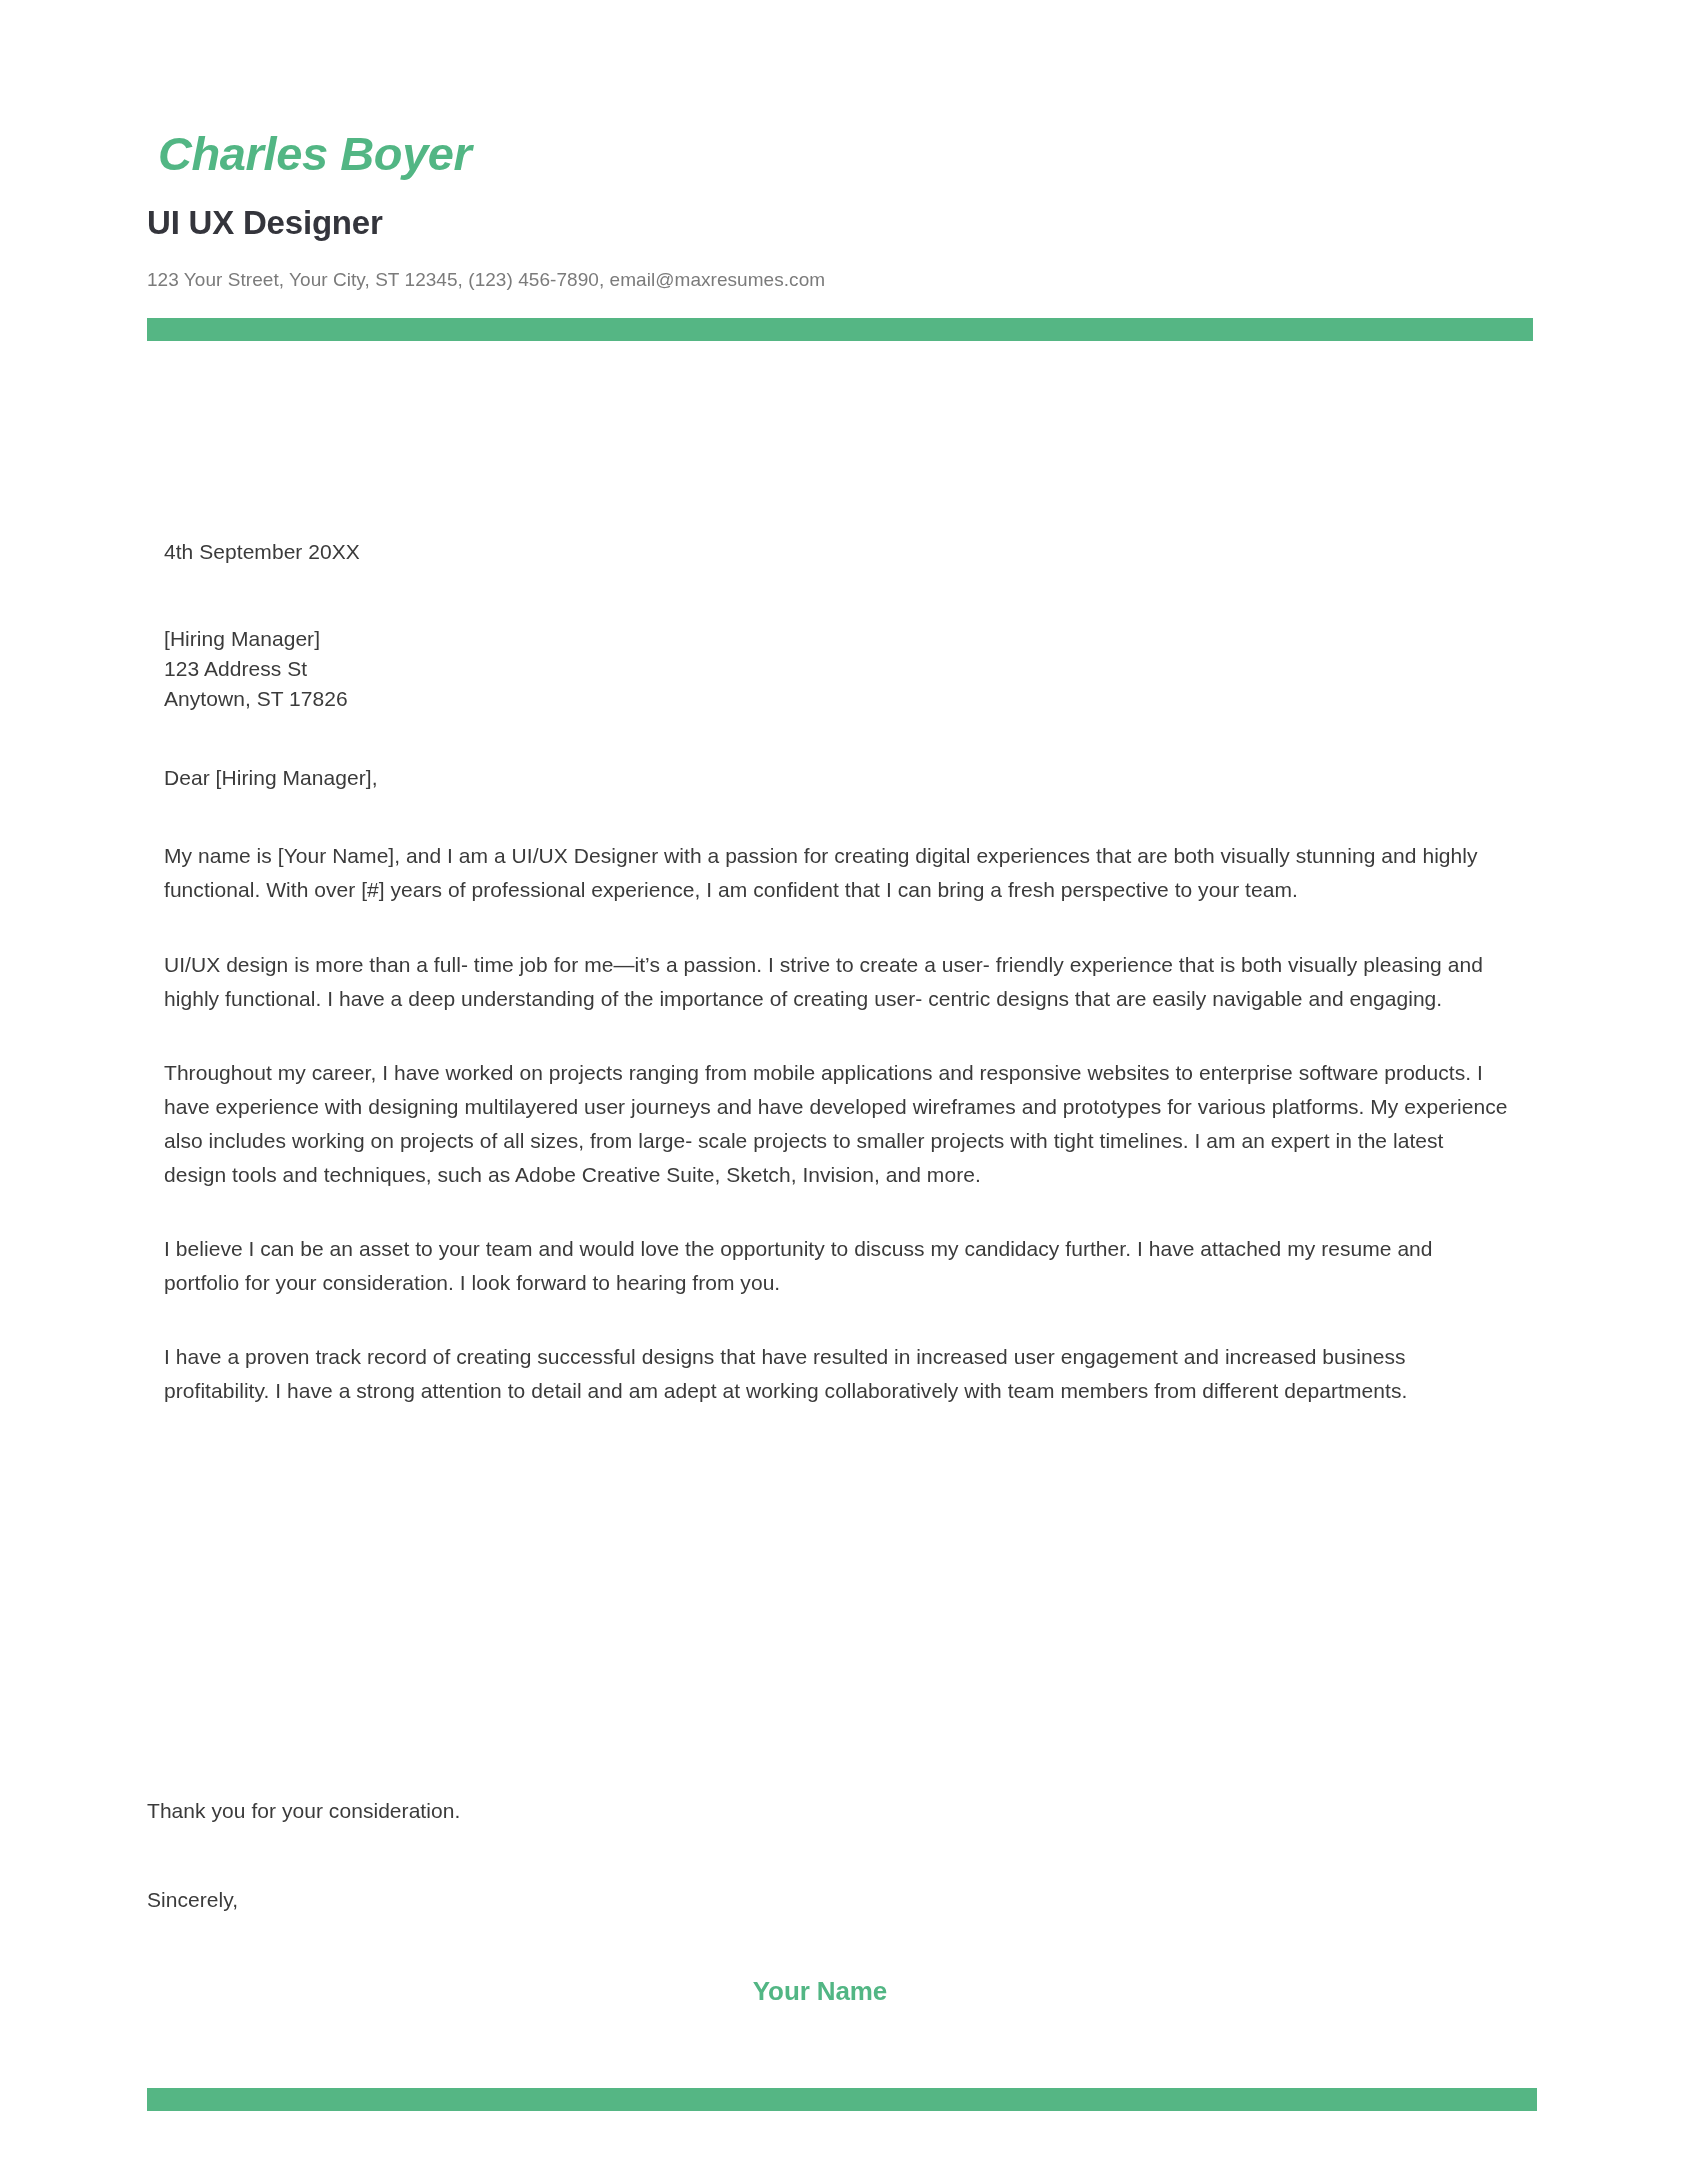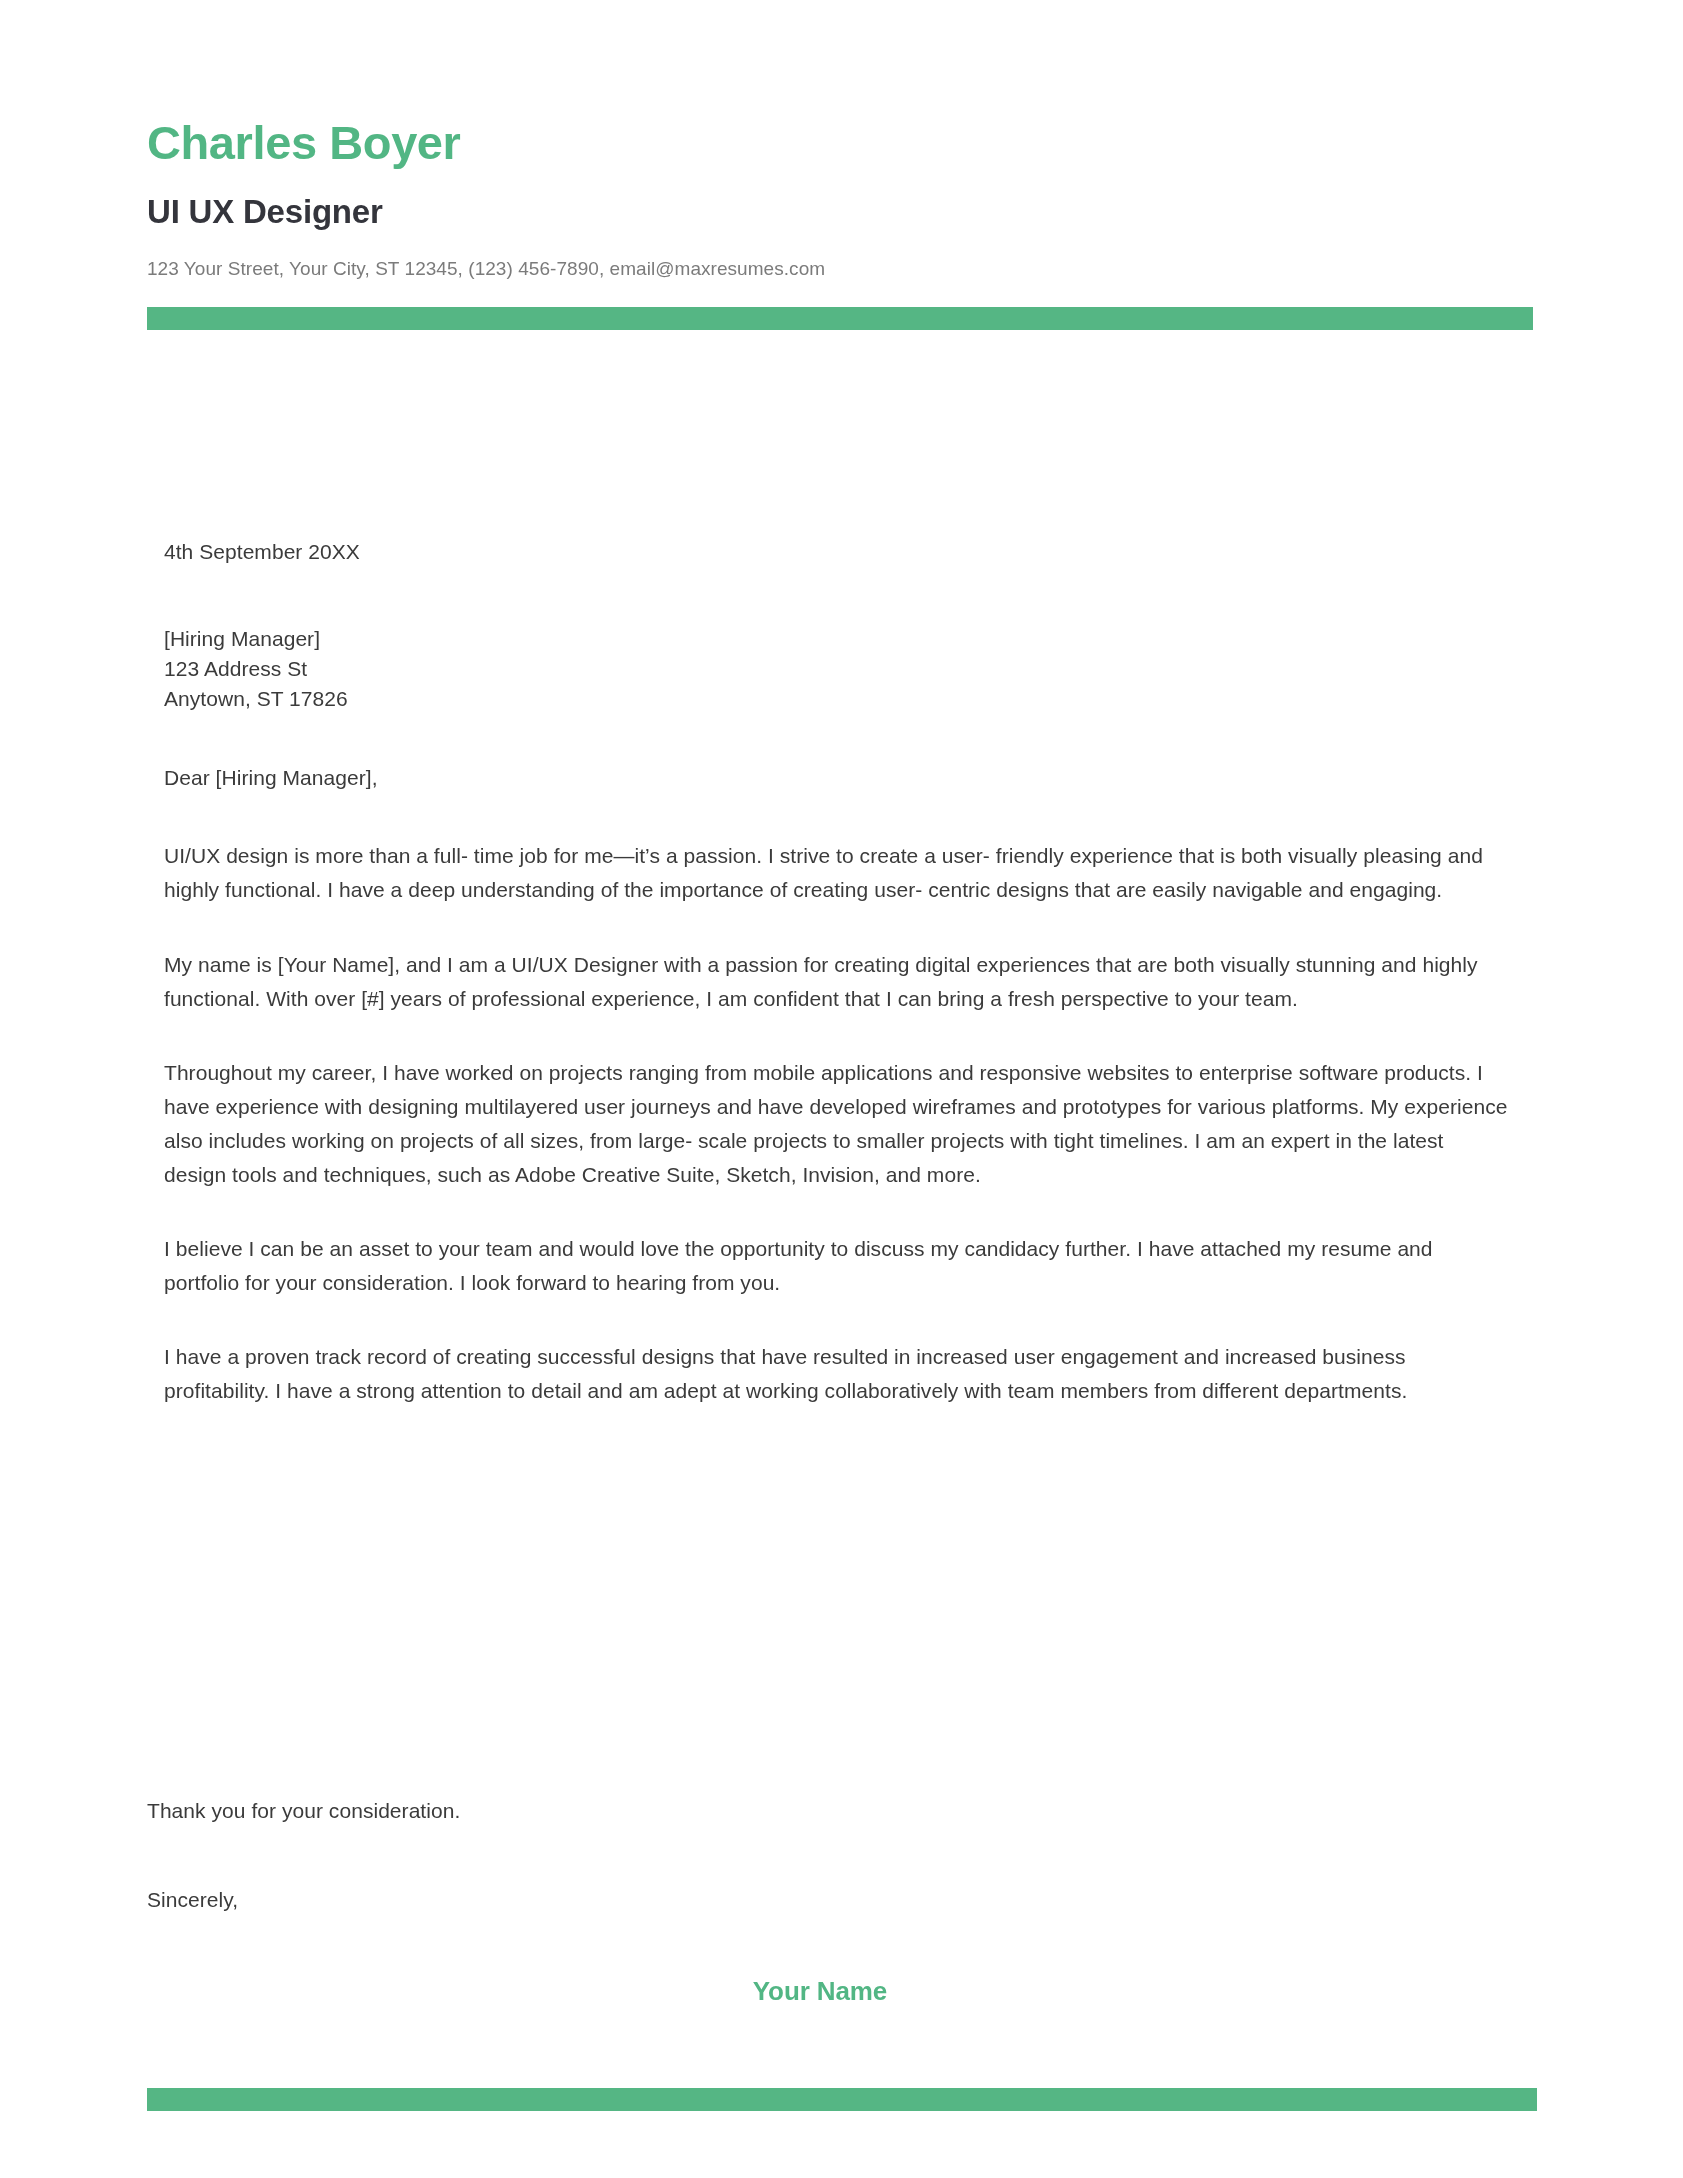--- a/index.html
+++ b/index.html
@@ -32,21 +32,22 @@
   
   .header {
     padding-top: 117px;
   }
   .name {
     font-size: 47px;
     font-weight: bold;
     color: #52b684;
     letter-spacing: -0.4px;
     line-height: 1.12;
-    margin: 0;
+    margin: 11px;
+    font-style: italic;
   }
   .jobtitle {
     font-size: 33px;
     font-weight: bold;
     color: #34353c;
     letter-spacing: -0.2px;
     line-height: 1.15;
     margin: 23px 0 0 0;
   }
   .contact-line {
@@ -144,22 +145,22 @@
       <p class="body-text date">4th September 20XX</p>
 
       <div class="body-text recipient">
         <div>[Hiring Manager]</div>
         <div>123 Address St</div>
         <div>Anytown, ST 17826</div>
       </div>
 
       <p class="body-text salutation">Dear [Hiring Manager],</p>
 
+      <p class="body-text para">My name is [Your Name], and I am a UI/UX Designer with a passion for creating digital experiences that are both visually stunning and highly functional. With over [#] years of professional experience, I am confident that I can bring a fresh perspective to your team.</p>
       <p class="body-text para">UI/UX design is more than a full- time job for me—it’s a passion. I strive to create a user- friendly experience that is both visually pleasing and highly functional. I have a deep understanding of the importance of creating user- centric designs that are easily navigable and engaging.</p>
-      <p class="body-text para">My name is [Your Name], and I am a UI/UX Designer with a passion for creating digital experiences that are both visually stunning and highly functional. With over [#] years of professional experience, I am confident that I can bring a fresh perspective to your team.</p>
       <p class="body-text para">Throughout my career, I have worked on projects ranging from mobile applications and responsive websites to enterprise software products. I have experience with designing multilayered user journeys and have developed wireframes and prototypes for various platforms. My experience also includes working on projects of all sizes, from large- scale projects to smaller projects with tight timelines. I am an expert in the latest design tools and techniques, such as Adobe Creative Suite, Sketch, Invision, and more.</p>
       <p class="body-text para">I believe I can be an asset to your team and would love the opportunity to discuss my candidacy further. I have attached my resume and portfolio for your consideration. I look forward to hearing from you.</p>
       <p class="body-text para">I have a proven track record of creating successful designs that have resulted in increased user engagement and increased business profitability. I have a strong attention to detail and am adept at working collaboratively with team members from different departments.</p>
     </div>
 
     <div class="closing">
       <p class="body-text thanks">Thank you for your consideration.</p>
       <p class="body-text sincerely">Sincerely,</p>
       <p class="signature">Your Name</p>
     </div>

